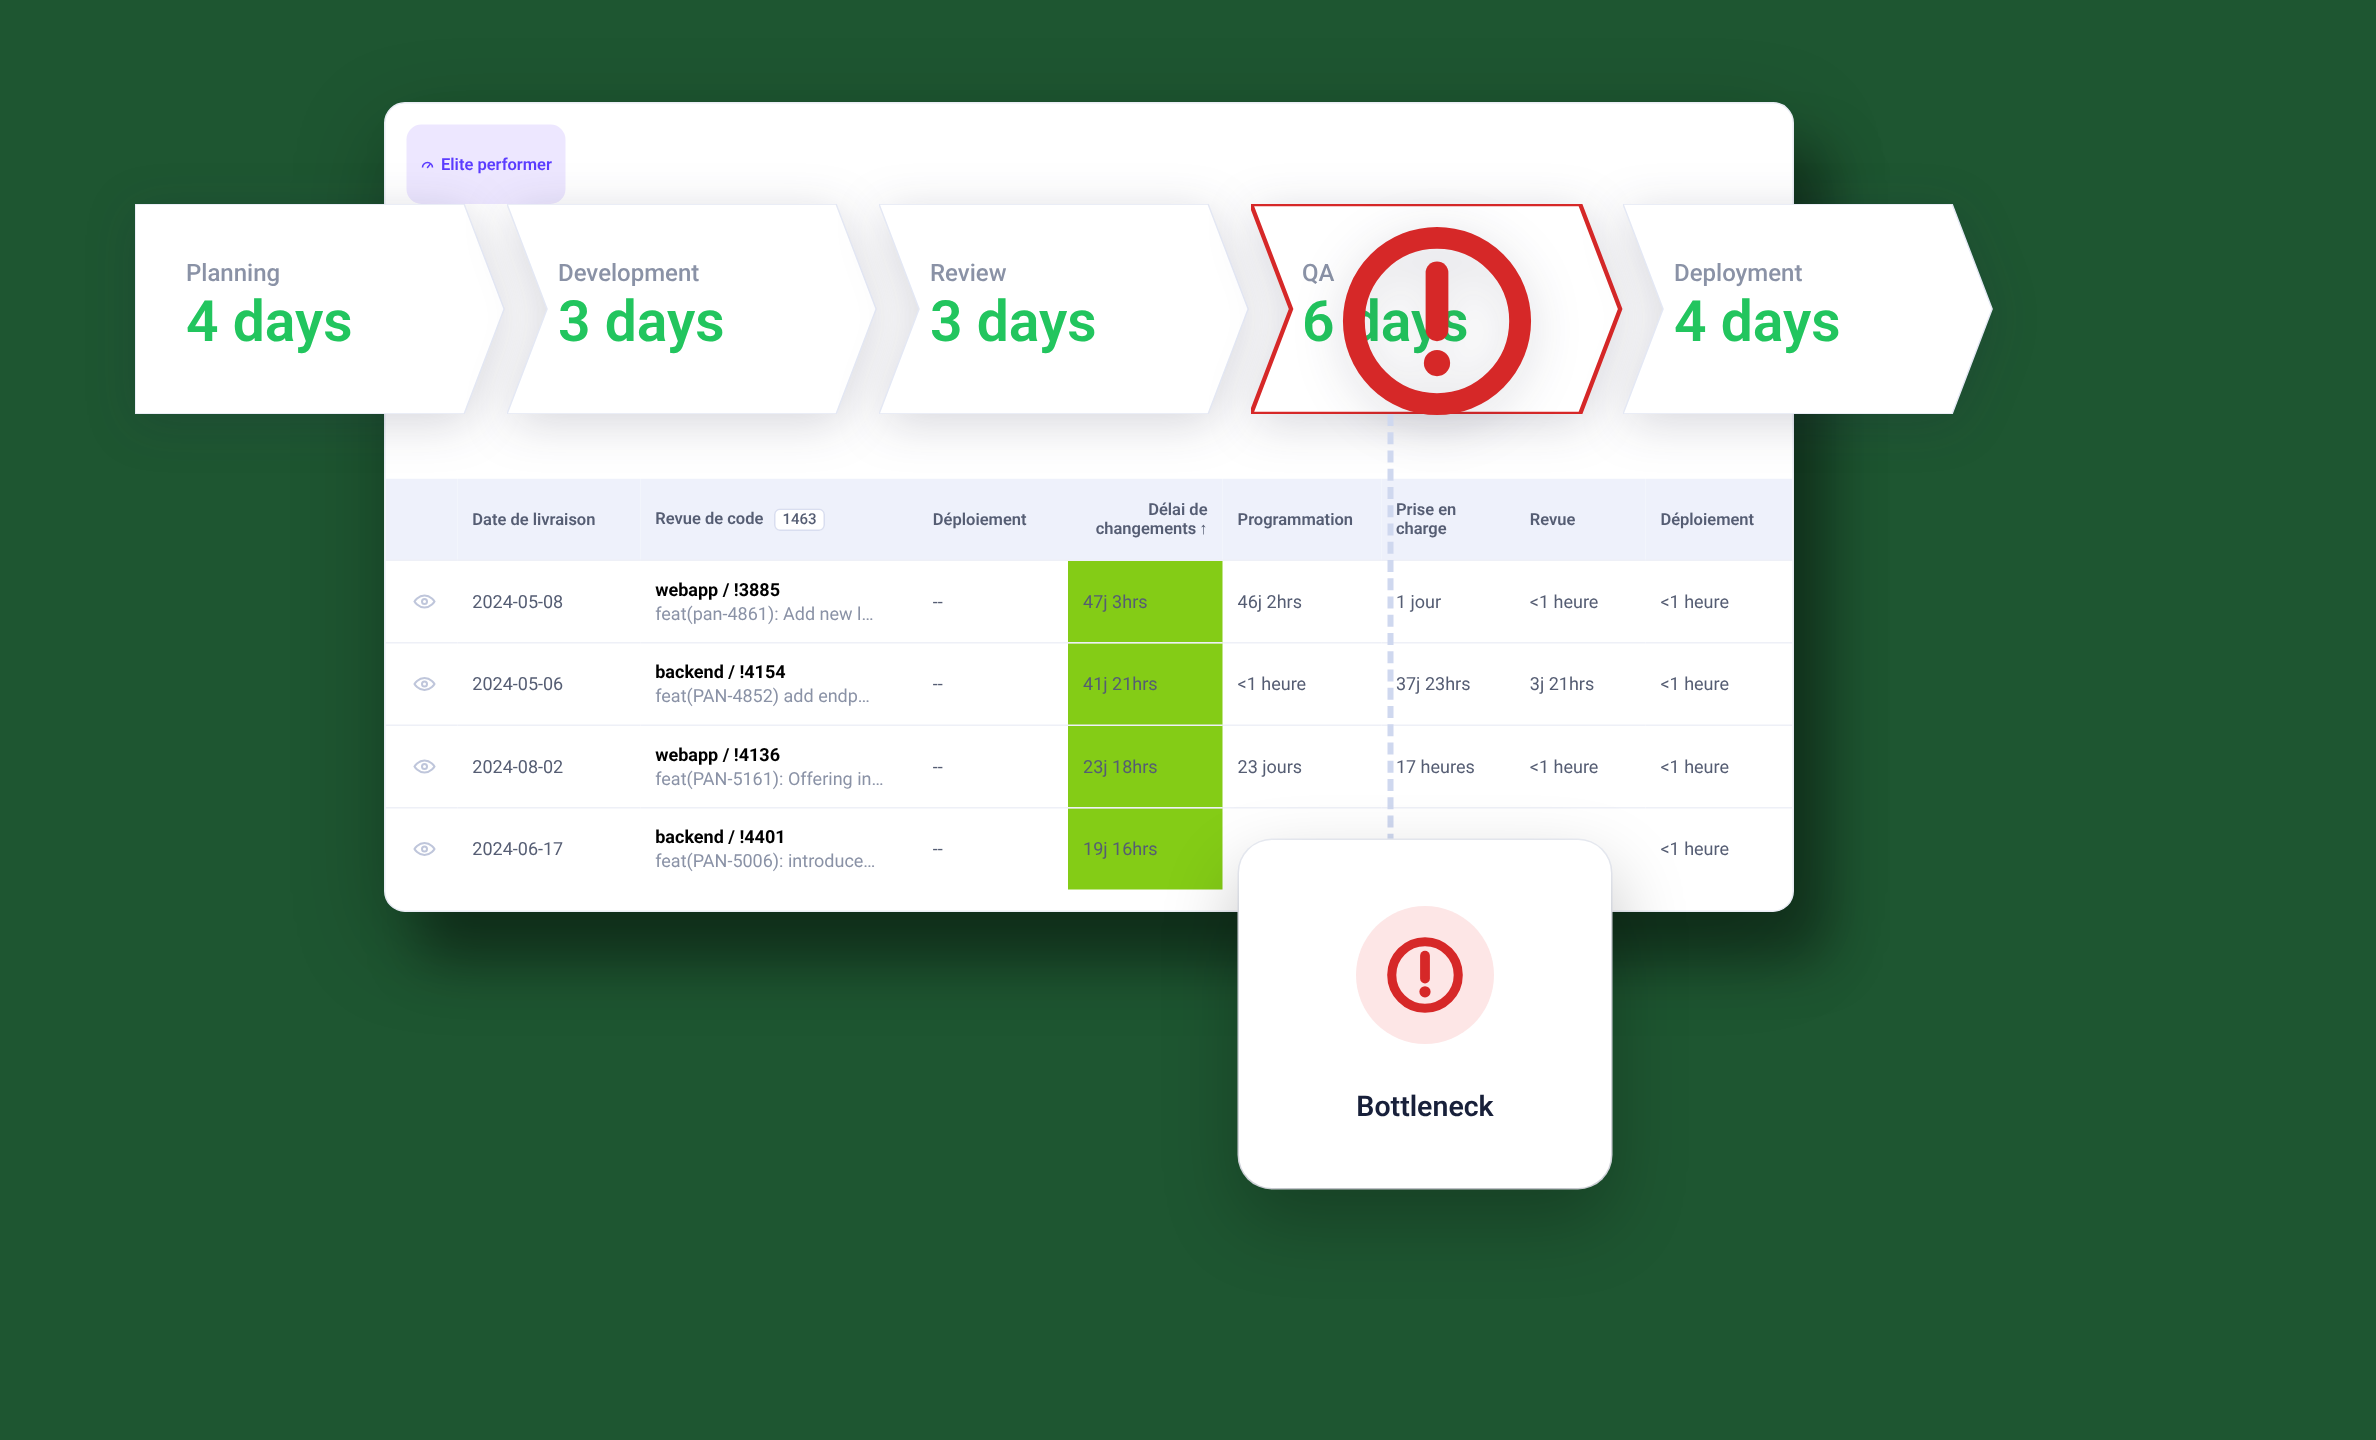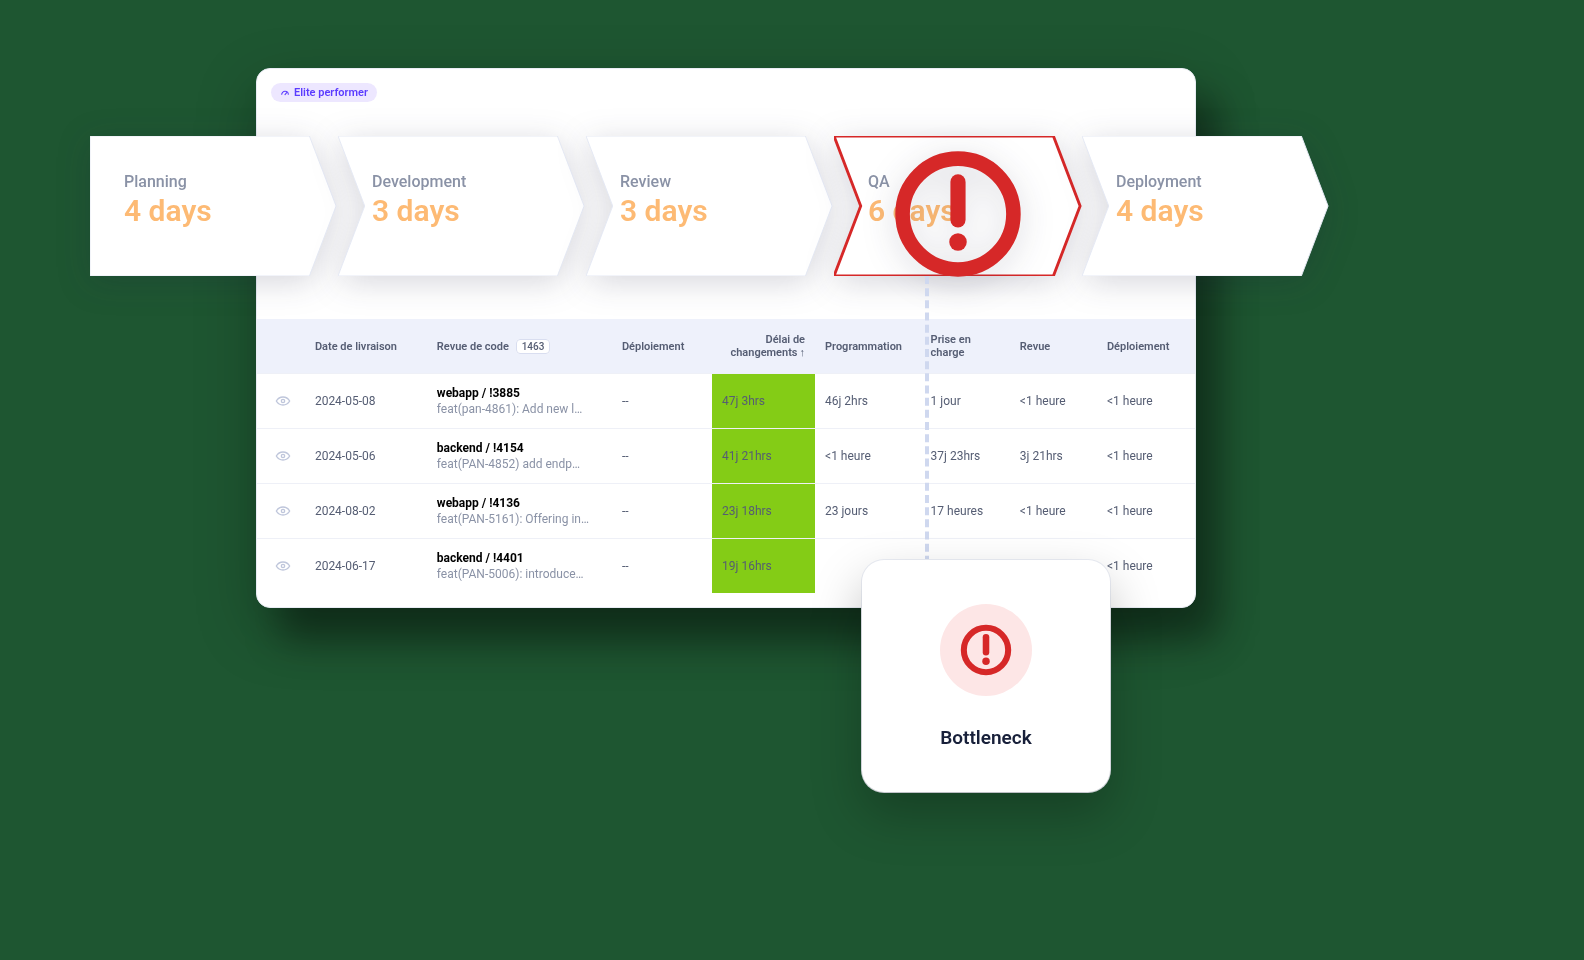--- a/index.html
+++ b/index.html
@@ -29,21 +29,21 @@
     border-radius: 14px;
   }
   .badge {
     display: inline-flex;
     align-items: center;
     gap: 4px;
     background: #ede7ff;
     color: #5b3cff;
     font-size: 11px;
     font-weight: 600;
-    padding: 3px 9px;
+    padding: 20px 9px;
     border-radius: 10px;
     margin: 14px 0 0 14px;
   }
   .badge svg { width: 10px; height: 10px; }
 
   
   .pipeline {
     position: absolute;
     left: 90px; top: 136px;
     width: 1240px; height: 140px;
@@ -63,23 +63,23 @@
   .stage-content {
     position: absolute;
     left: 34px; top: 36px;
   }
   .stage-label {
     font-size: 16px;
     color: #8a92a6;
     font-weight: 500;
   }
   .stage-value {
-    font-size: 30px;
+    font-size: 38px;
     font-weight: 600;
-    color: #fdba74;
+    color: #22c55e;
     margin-top: 2px;
   }
   .stage .alert-badge {
     position: absolute;
     right: 26px; top: 8px;
   }
   .alert-badge circle.ring { fill: none; stroke: #d62828; stroke-width: 2.5; }
 
   
   .dashed-line {
@@ -141,21 +141,21 @@
   th:nth-child(4), td:nth-child(4){ width:92px;}
   th:nth-child(5), td:nth-child(5){ width:90px;}
   th:nth-child(6), td:nth-child(6){ width:95px;}
   th:nth-child(7), td:nth-child(7){ width:82px;}
   th:nth-child(8), td:nth-child(8){ width:80px;}
   th:nth-child(9), td:nth-child(9){ width:90px;}
 
   
   .popup {
     position: absolute;
-    left: 862px; top: 560px;
+    left: 826px; top: 560px;
     width: 248px; height: 232px;
     background: #fff;
     border-radius: 22px;
     box-shadow: 0 22px 50px rgba(0,0,0,0.25), 0 0 0 1px #edf0f7;
     display: flex;
     flex-direction: column;
     align-items: center;
     justify-content: center;
     gap: 30px;
     z-index: 10;

